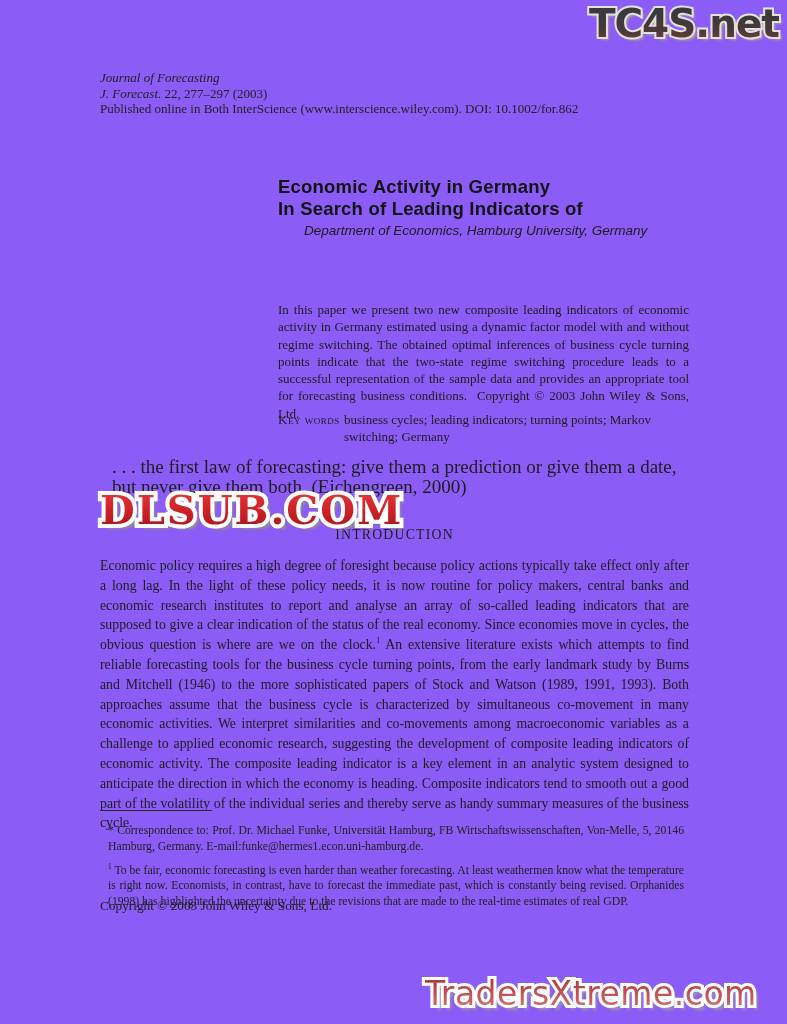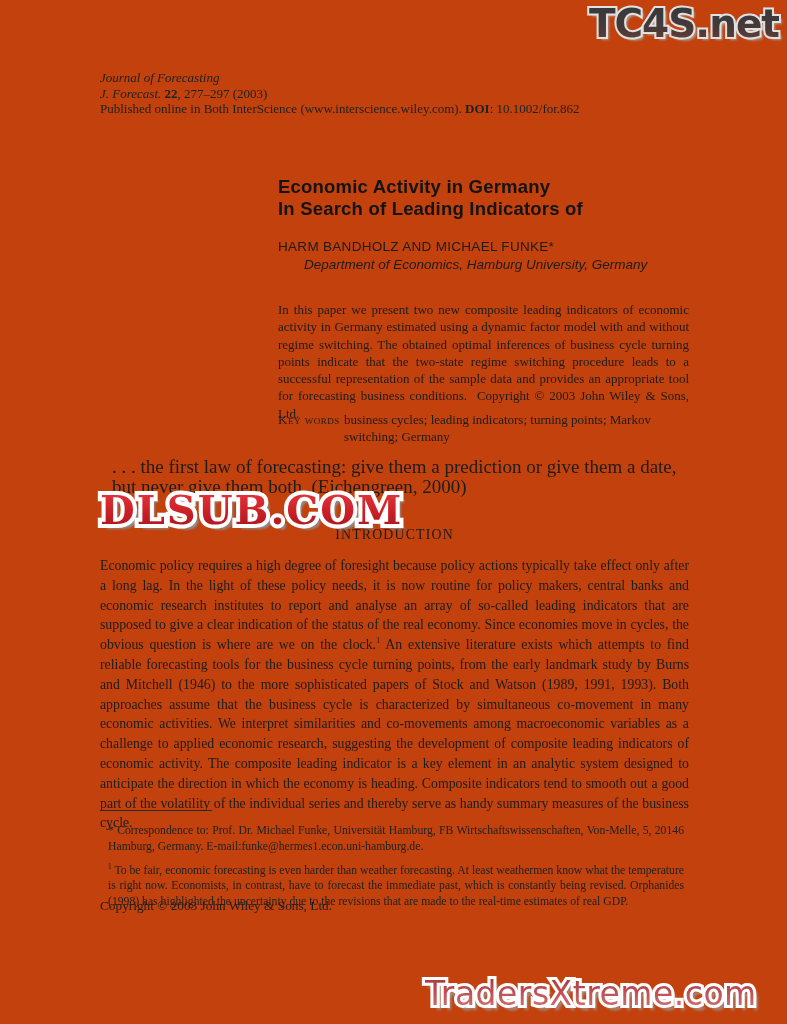--- a/index.html
+++ b/index.html
@@ -1,26 +1,26 @@
 <!DOCTYPE html>
 <html><head>
 <meta charset="utf-8">
 <style>
   html,body { margin:0; padding:0; background:#e9e9e9; }
   .page {
     position:relative;
     width:787px; height:1024px;
-    background:#c2410c;
+    background:#8b5cf6;
     margin:0 auto;
     overflow:hidden;
     font-family:"Liberation Serif", serif;
     color:#1d1d1d;
   }
   .italic { font-style:italic; }
-  .bold { font-weight:bold;margin-top:25px; }
+  .bold { font-weight:normal;margin-top:25px; }
 
   
   .jheader { position:absolute; left:100px; top:70px; font-size:13px; line-height:15.6px; color:#222; }
 
   
   .title-block { position:absolute; left:278px; top:176px; width:420px;
     font-family:"Liberation Sans", sans-serif; color:#141414; }
   .title-line { font-size:18.5px; font-weight:bold; line-height:22px; letter-spacing:0.2px; }
   .authors { margin-top:19px; font-size:13.5px; letter-spacing:0.3px; color:#1c1c1c; }
   .affiliation { margin-top:3px; font-size:13.5px; font-style:italic; color:#1c1c1c;margin-left:26px; }
@@ -98,21 +98,20 @@
     <div class="italic">Journal of Forecasting</div>
     <div><span class="italic">J. Forecast.</span>
       <span><span class="bold">22</span><span>, 277–297 (2003)</span></span></div>
     <div><span>Published online in Both InterScience (www.interscience.wiley.com).</span>
       <span><span class="bold">DOI</span><span>: 10.1002/for.862</span></span></div>
   </div>
 
   <div class="title-block">
     <div class="title-line">Economic Activity in Germany</div>
     <div class="title-line">In Search of Leading Indicators of</div>
-    <div class="authors">HARM BANDHOLZ AND MICHAEL FUNKE*</div>
     <div class="affiliation">Department of Economics, Hamburg University, Germany</div>
   </div>
 
   <div class="abstract">
     <div class="abstract-body"><span>In this paper we present two new composite leading indicators of economic activity in Germany estimated using a dynamic factor model with and without regime switching. The obtained optimal inferences of business cycle turning points indicate that the two-state regime switching procedure leads to a successful representation of the sample data and provides an appropriate tool for forecasting business conditions.</span>
       <span class="abstract-copyright">Copyright © 2003 John Wiley &amp; Sons, Ltd.</span></div>
   </div>
 
   <div class="keywords">
     <span class="kw-label">Key words</span>

